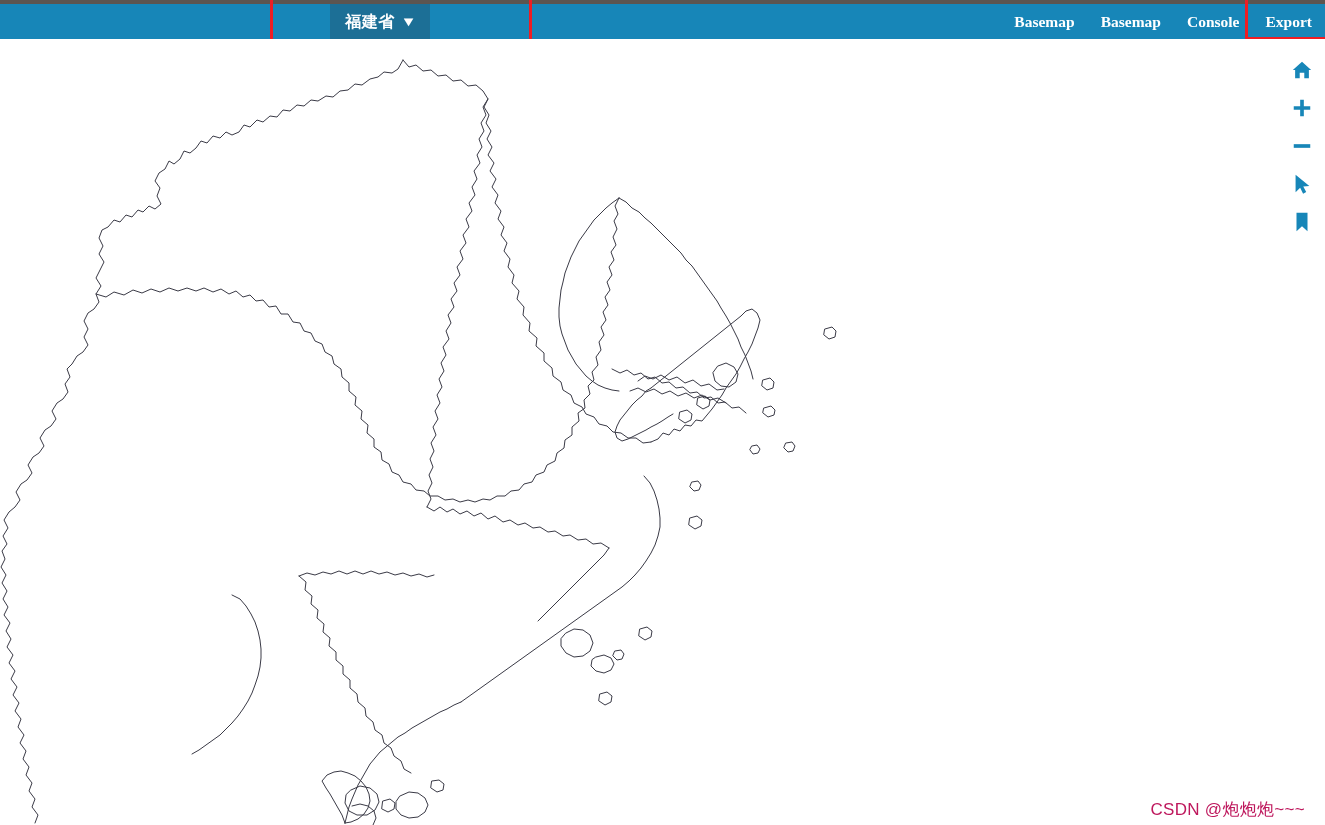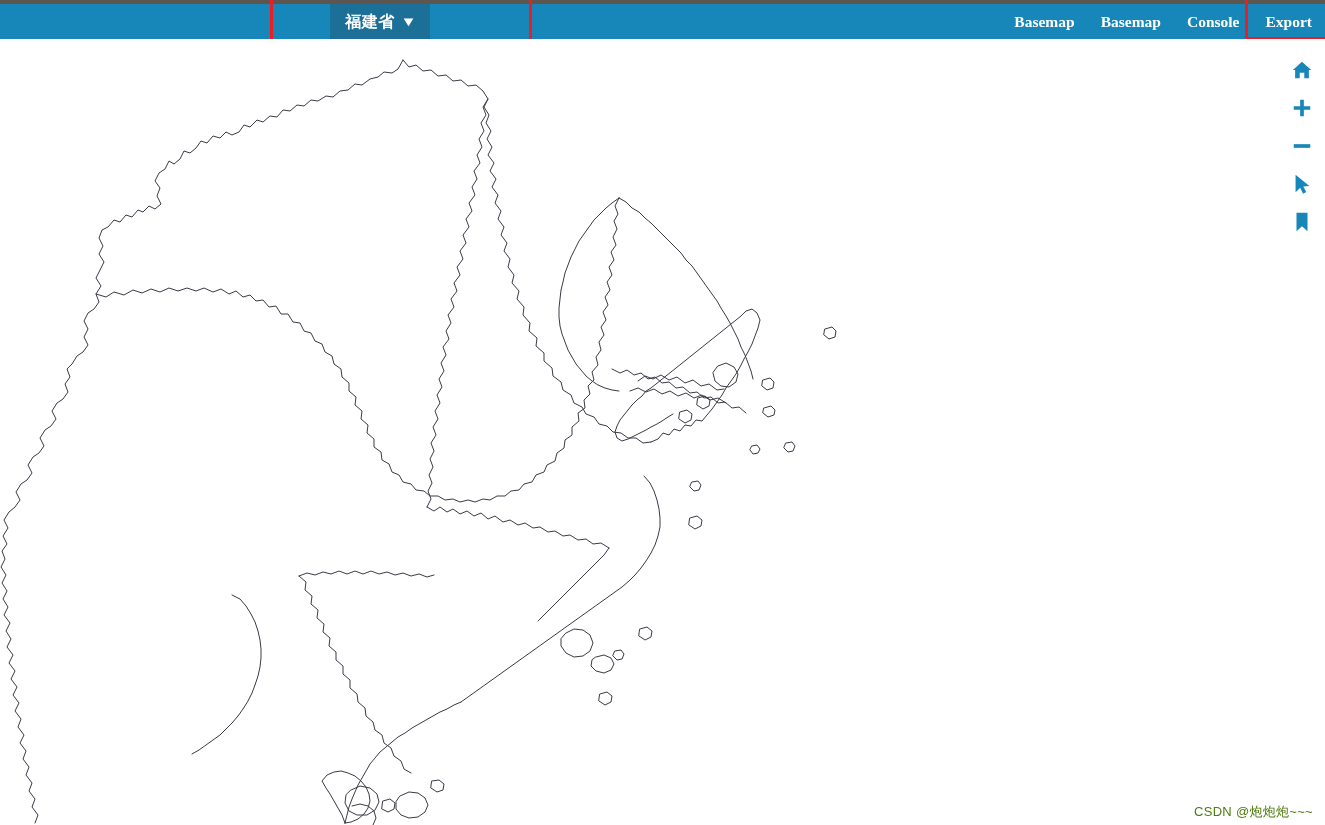--- a/index.html
+++ b/index.html
@@ -139,24 +139,24 @@
   }
   .map-canvas svg {
     position: absolute;
     top: 0;
     left: 0;
   }
 
   
   .watermark {
     position: absolute;
-    right: 12px;
+    right: 20px;
     bottom: 4px;
-    color: #4d7c0f;
-    font-size: 13px;
+    color: #be185d;
+    font-size: 17px;
     letter-spacing: 0.3px;
     user-select: none;
     white-space: nowrap;
   }
 </style>
 </head>
 <body>
 
 <div id="app">
 

